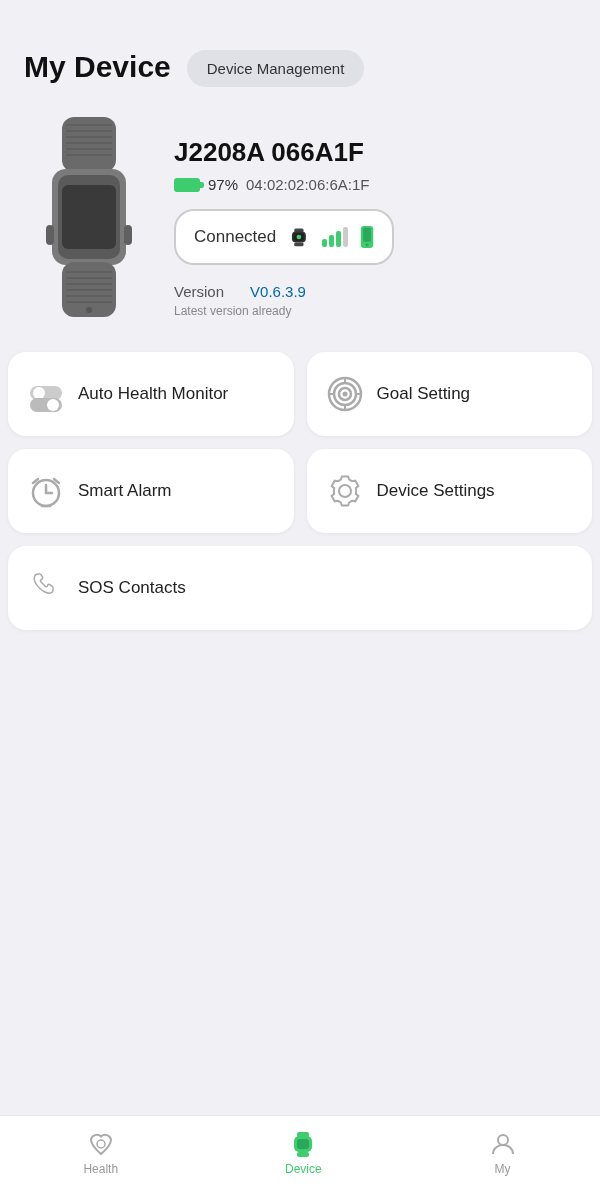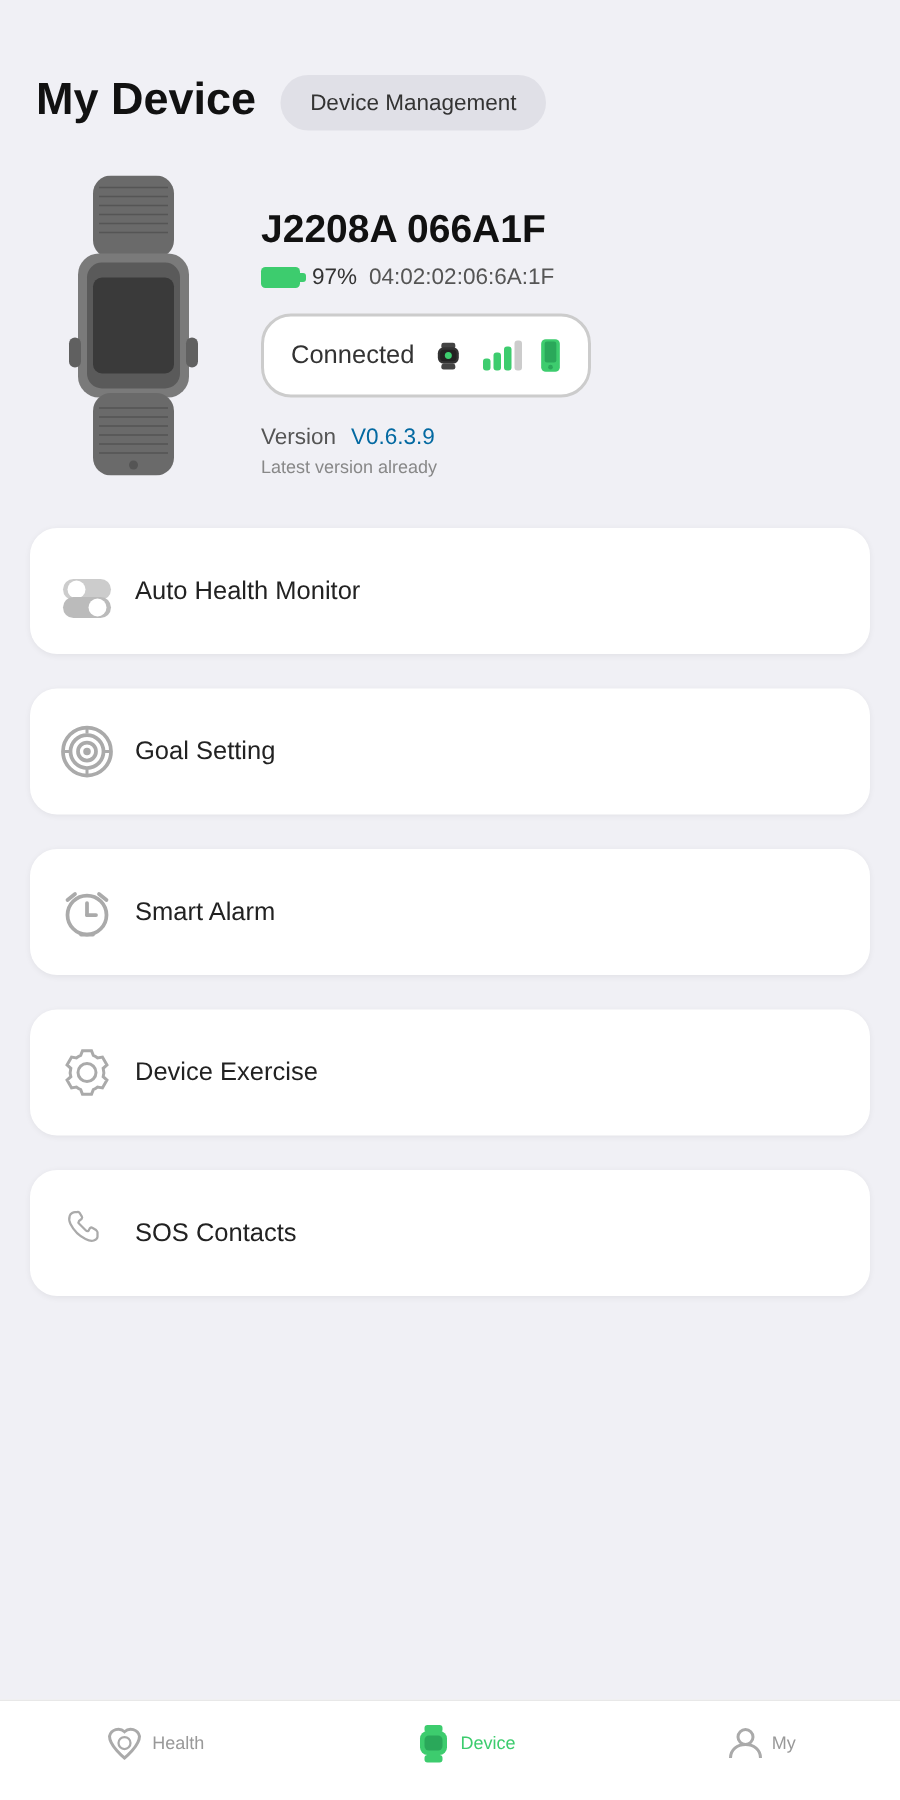--- a/index.html
+++ b/index.html
@@ -121,44 +121,44 @@
       height: 20px;
     }
     .signal-bar {
       width: 5px;
       background: #3dcc6e;
       border-radius: 2px;
     }
 
     .version-row {
       display: flex;
-      gap: 10px;
+      gap: 26px;
       align-items: flex-start;
       margin-bottom: 4px;
     }
     .version-label {
       font-size: 15px;
       color: #555;
       font-weight: 500;
     }
     .version-value {
       font-size: 15px;
       color: #0369a1;
     }
     .version-sub {
       font-size: 12px;
       color: #888;
     }
 
     
     .menu-grid {
-      padding: 10px 20px;
+      padding: 10px 8px;
       display: grid;
-      grid-template-columns: 1fr;
-      gap: 23px;
+      grid-template-columns: 1fr 1fr;
+      gap: 13px;
     }
     .menu-item {
       background: white;
       border-radius: 18px;
       padding: 24px 20px;
       display: flex;
       align-items: center;
       gap: 14px;
       cursor: pointer;
       box-shadow: 0 1px 4px rgba(0,0,0,0.06);
@@ -185,21 +185,21 @@
       border-top: 1px solid #e8e8e8;
       display: flex;
       justify-content: space-around;
       align-items: center;
       padding: 10px 0 20px 0;
       position: sticky;
       bottom: 0;
     }
     .nav-item {
       display: flex;
-      flex-direction: row;
+      flex-direction: column;
       align-items: center;
       gap: 4px;
       cursor: pointer;
       padding: 4px 20px;
     }
     .nav-label {
       font-size: 12px;
       color: #999;
     }
     .nav-label.active {
@@ -333,21 +333,21 @@
       <line x1="14" y1="33" x2="22" y2="33" stroke="#aaa" stroke-width="2.5" stroke-linecap="round"></line>
     </svg>
     <span class="menu-label">Smart Alarm</span>
   </div>
 
   <div class="menu-item">
     <svg class="menu-icon" viewBox="0 0 36 36" xmlns="http://www.w3.org/2000/svg">
       <path d="M18 12a6 6 0 1 0 0 12 6 6 0 0 0 0-12z" stroke="#aaa" stroke-width="2" fill="none"></path>
       <path d="M15 3.5l-1.2 3.1A9.9 9.9 0 0 0 11 8.3L7.7 7.7 4.7 13l2.5 2.2a10 10 0 0 0 0 5.6L4.7 23l3 5.3 3.3-.6a10 10 0 0 0 2.8 1.7l1.2 3.1h6l1.2-3.1a10 10 0 0 0 2.8-1.7l3.3.6 3-5.3-2.5-2.2a10 10 0 0 0 0-5.6L31.3 13l-3-5.3-3.3.6a10 10 0 0 0-2.8-1.7L21 3.5z" stroke="#aaa" stroke-width="2" fill="none"></path>
     </svg>
-    <span class="menu-label">Device Exercise</span>
+    <span class="menu-label">Device Settings</span>
   </div>
 
   <div class="menu-item full-width">
     <svg class="menu-icon" viewBox="0 0 36 36" xmlns="http://www.w3.org/2000/svg">
       <path d="M10 4C9 4 7 5 6.5 6.5S6 10 7 12c2 4 6 8 10 10 2 1 4 1.5 5.5 1s2.5-1.5 2.5-2.5v-3c0-0.5-0.5-1-1-1.5l-2.5-1.5c-0.5-0.3-1-0.2-1.5 0.2L19 16.5c-0.5 0.4-1.2 0.3-1.7-0.2-1.5-1.5-3-3-4.5-4.5-0.5-0.5-0.6-1.2-0.2-1.7l1.8-1.5c0.4-0.5 0.5-1 0.2-1.5L13 4.5C12.5 4 12 3.8 11.5 4H10z" stroke="#aaa" stroke-width="1.5" fill="none"></path>
     </svg>
     <span class="menu-label">SOS Contacts</span>
   </div>
 
 </div>

